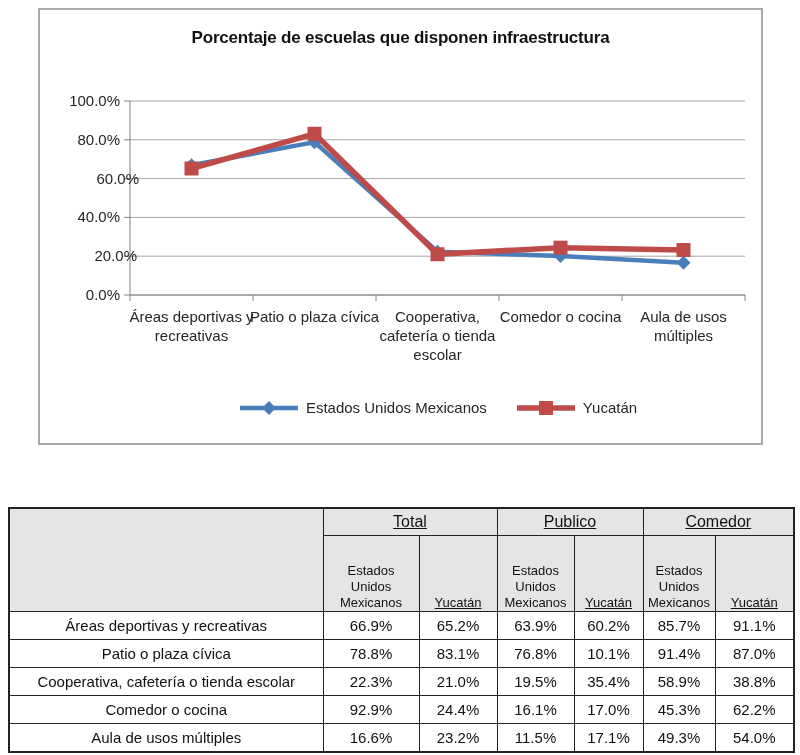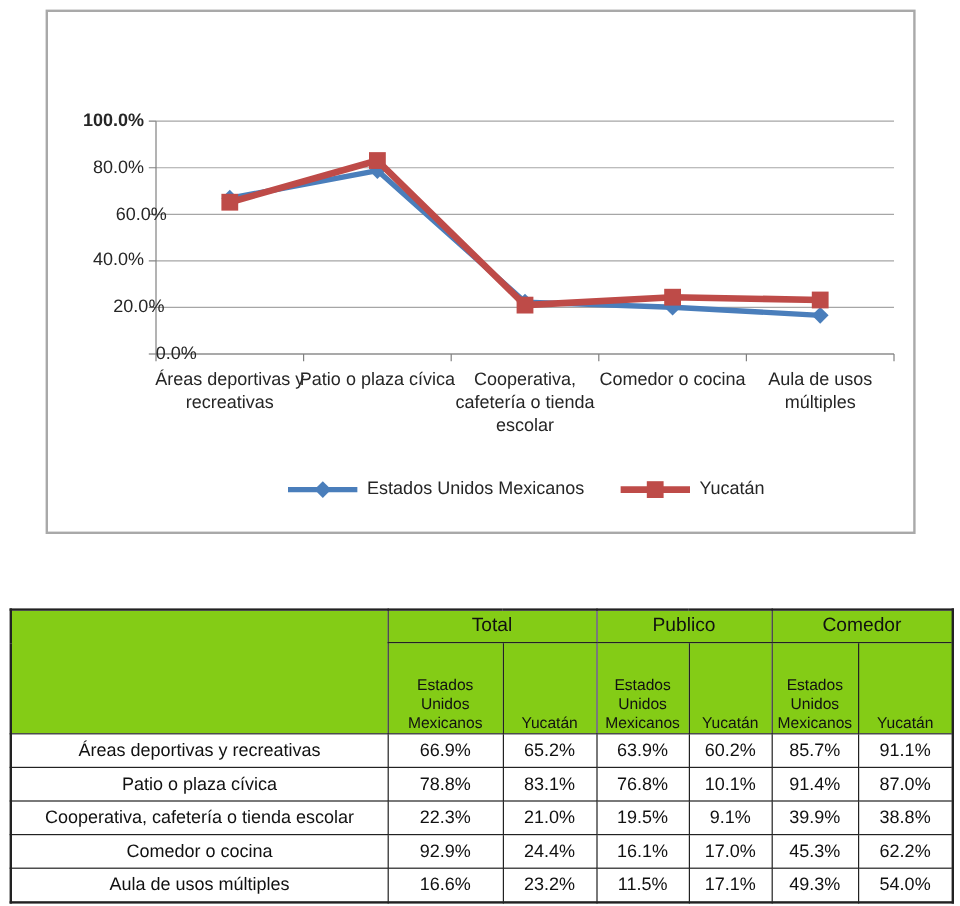--- a/index.html
+++ b/index.html
@@ -19,32 +19,33 @@
   .legend{position:absolute;left:90px;top:389px;width:617px;display:flex;
     justify-content:center;align-items:center;gap:30px;font-size:15px;color:#262626;}
   .legend-item{display:flex;align-items:center;gap:8px;}
 
   
   table.data-table{position:absolute;left:8px;top:507px;width:785px;
     border-collapse:collapse;table-layout:fixed;font-size:15px;color:#111;
     border:2px solid #222;}
   table.data-table th, table.data-table td{border:1px solid #222;text-align:center;
     padding:0;overflow:hidden;}
-  table.data-table thead th{background:#84cc16;font-weight:normal;}
+  table.data-table thead th{background:#e5e5e5;font-weight:normal;text-decoration:underline;}
   th.grp{height:26px;font-size:16px;}
   th.sub{height:75px;vertical-align:bottom;padding-bottom:5px;font-size:13px;line-height:16px;}
   th.sub .wrap{display:inline-block;max-width:72px;}
   table.data-table tbody td{height:27px;background:#ffffff;}
 </style>
 </head>
 <body>
 
 <div id="root">
 
   <div class="chart-frame">
+    <div class="chart-title">Porcentaje de escuelas que disponen infraestructura</div>
     <svg class="plot" viewBox="0 0 721 433" xmlns="http://www.w3.org/2000/svg">
         <line x1="90" y1="285" x2="705" y2="285" stroke="#a6a6a6" stroke-width="1"></line>
         <line x1="84" y1="285" x2="90" y2="285" stroke="#808080" stroke-width="1"></line>
         <line x1="90" y1="246.2" x2="705" y2="246.2" stroke="#a6a6a6" stroke-width="1"></line>
         <line x1="84" y1="246.2" x2="90" y2="246.2" stroke="#808080" stroke-width="1"></line>
         <line x1="90" y1="207.39999999999998" x2="705" y2="207.39999999999998" stroke="#a6a6a6" stroke-width="1"></line>
         <line x1="84" y1="207.39999999999998" x2="90" y2="207.39999999999998" stroke="#808080" stroke-width="1"></line>
         <line x1="90" y1="168.60000000000002" x2="705" y2="168.60000000000002" stroke="#a6a6a6" stroke-width="1"></line>
         <line x1="84" y1="168.60000000000002" x2="90" y2="168.60000000000002" stroke="#808080" stroke-width="1"></line>
         <line x1="90" y1="129.79999999999998" x2="705" y2="129.79999999999998" stroke="#a6a6a6" stroke-width="1"></line>
@@ -66,26 +67,26 @@
         <path d="M 520.5 239.006 L 527.5 246.006 L 520.5 253.006 L 513.5 246.006 Z" fill="#4a7ebb"></path>
         <path d="M 643.5 245.796 L 650.5 252.796 L 643.5 259.796 L 636.5 252.796 Z" fill="#4a7ebb"></path>
         <polyline points="151.5,158.512 274.5,123.786 397.5,244.26 520.5,237.664 643.5,239.99200000000002" fill="none" stroke="#be4b48" stroke-width="5.5" stroke-linejoin="round"></polyline>
         <rect x="144.5" y="151.512" width="14" height="14" fill="#be4b48"></rect>
         <rect x="267.5" y="116.786" width="14" height="14" fill="#be4b48"></rect>
         <rect x="390.5" y="237.26" width="14" height="14" fill="#be4b48"></rect>
         <rect x="513.5" y="230.664" width="14" height="14" fill="#be4b48"></rect>
         <rect x="636.5" y="232.99200000000002" width="14" height="14" fill="#be4b48"></rect>
       </svg>
     <div id="ylabs">
-        <div class="ylab" style="top: 276px; margin-left: 44px;">0.0%</div>
+        <div class="ylab" style="top: 276px;">0.0%</div>
         <div class="ylab" style="top: 237.2px; padding-left: 17px;">20.0%</div>
         <div class="ylab" style="top: 198.4px;">40.0%</div>
         <div class="ylab" style="top: 159.6px; margin-left: 19px;">60.0%</div>
         <div class="ylab" style="top: 120.8px;">80.0%</div>
-        <div class="ylab" style="top: 82px; font-weight: bold;">100.0%</div>
+        <div class="ylab" style="top: 82px;">100.0%</div>
       </div>
     <div id="xlabs">
         <div class="xlab" style="left: 86.5px;">Áreas deportivas y recreativas</div>
         <div class="xlab" style="left: 209.5px;">Patio o plaza cívica</div>
         <div class="xlab" style="left: 332.5px;">Cooperativa, cafetería o tienda escolar</div>
         <div class="xlab" style="left: 455.5px;">Comedor o cocina</div>
         <div class="xlab" style="left: 578.5px;">Aula de usos múltiples</div>
       </div>
     <div class="legend">
       <div class="legend-item">
@@ -154,22 +155,22 @@
           <td>76.8%</td>
           <td>10.1%</td>
           <td>91.4%</td>
           <td>87.0%</td>
         </tr>
         <tr>
           <td>Cooperativa, cafetería o tienda escolar</td>
           <td>22.3%</td>
           <td>21.0%</td>
           <td>19.5%</td>
-          <td>9.1%</td>
-          <td>39.9%</td>
+          <td>35.4%</td>
+          <td>58.9%</td>
           <td>38.8%</td>
         </tr>
         <tr>
           <td>Comedor o cocina</td>
           <td>92.9%</td>
           <td>24.4%</td>
           <td>16.1%</td>
           <td>17.0%</td>
           <td>45.3%</td>
           <td>62.2%</td>

